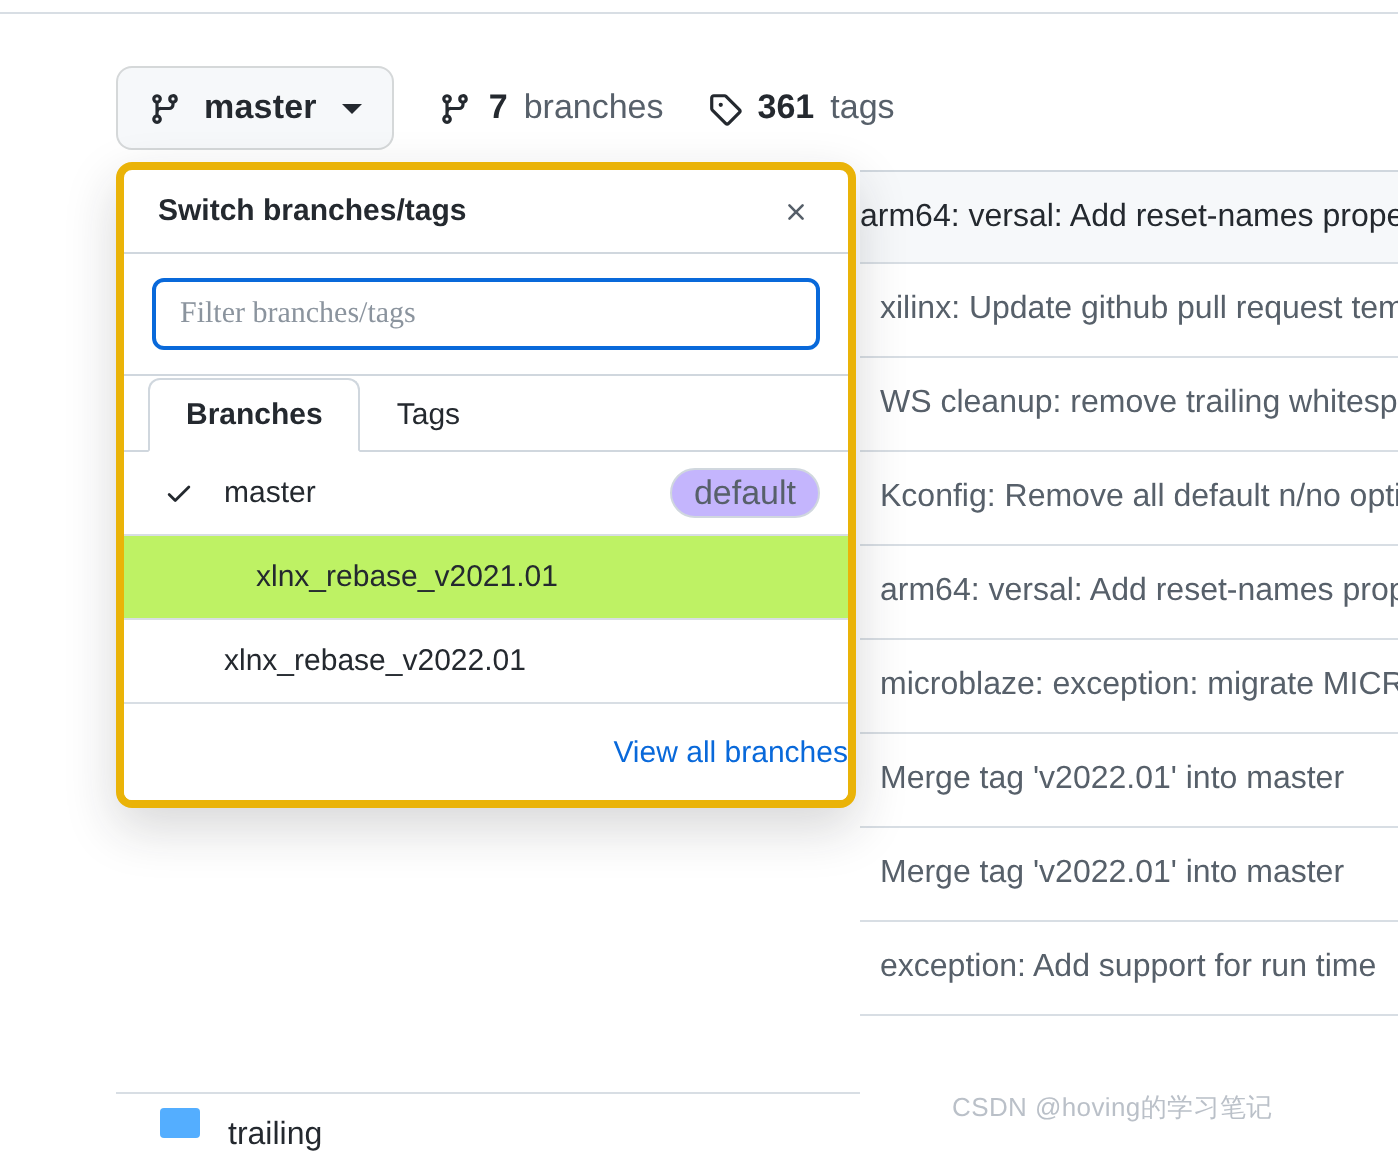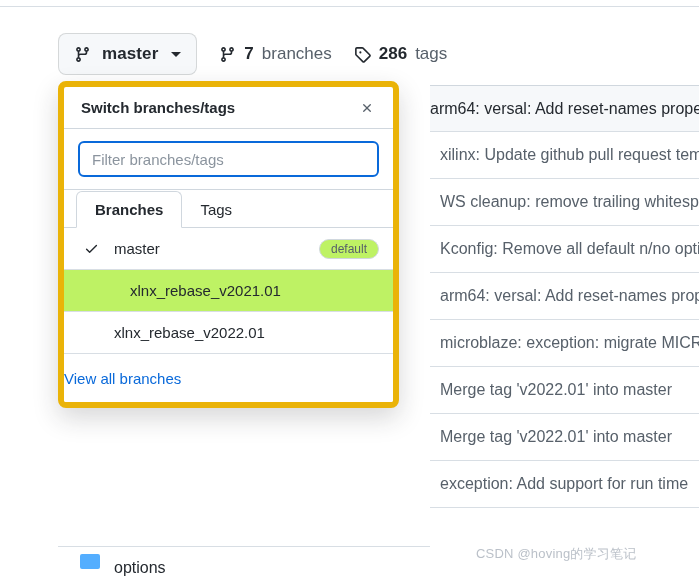--- a/index.html
+++ b/index.html
@@ -149,24 +149,24 @@
     color: #24292f;
     position: relative;
     top: 6px;
   }
 
   
   .dropdown {
     position: absolute;
     left: 58px;
     top: 81px;
-    width: 341px;
-    box-sizing: border-box;
-    background: #ffffff;
-    border: 6px solid #eab308;
+    width: 370px;
+    box-sizing: border-box;
+    background: #ffffff;
+    border: 4px solid #eab308;
     border-radius: 8px;
     box-shadow: 0 10px 26px rgba(31,35,40,0.18);
     overflow: hidden;
   }
 
   .dd-header {
     height: 42px;
     display: flex;
     align-items: center;
     justify-content: space-between;
@@ -187,21 +187,21 @@
 
   .dd-filter-wrap {
     padding: 12px 14px 12px 14px;
     border-bottom: 1px solid #d0d7de;
   }
   .dd-filter {
     width: 100%;
     height: 36px;
     box-sizing: border-box;
     padding: 0 12px;
-    font-family: Liberation Sans, sans-serif;
+    font-family: Liberation Serif, serif;
     font-size: 15px;
     color: #24292f;
     background: #ffffff;
     border: 2px solid #0969da;
     border-radius: 6px;
     outline: none;
   }
   .dd-filter::placeholder { color: #8b949e; }
 
   .dd-tabs {
@@ -254,34 +254,34 @@
     color: #24292f;
   }
   .dd-item .check.empty { visibility: hidden; }
   .dd-item .name {
     flex: 1;
     white-space: nowrap;
     overflow: hidden;
   }
   .badge {
     flex: none;
-    font-size: 12px;
+    font-size: 17px;
     color: #57606a;
     border: 1px solid #d0d7de;
     border-radius: 20px;
     padding: 3px 11px;
-    background: #bef264;
+    background: #c4b5fd;
     line-height: 1;
   }
 
   .dd-footer {
     height: 48px;
     display: flex;
     align-items: center;
-    justify-content: flex-start;
+    justify-content: flex-end;
     background: #ffffff;
   }
   .dd-footer a {
     font-size: 15px;
     color: #0969da;
     text-decoration: none;
     cursor: pointer;
   }
 
   
@@ -324,21 +324,21 @@
       <span class="num">7</span>
       <span class="word">branches</span>
     </div>
 
     <div class="stat">
       <span class="icon">
         <svg width="17" height="17" viewBox="0 0 16 16" fill="#24292f" aria-hidden="true">
           <path d="M1 7.775V2.75C1 1.784 1.784 1 2.75 1h5.025c.464 0 .91.184 1.238.513l6.25 6.25a1.75 1.75 0 0 1 0 2.474l-5.026 5.026a1.75 1.75 0 0 1-2.474 0l-6.25-6.25A1.752 1.752 0 0 1 1 7.775Zm1.5 0c0 .066.026.13.073.177l6.25 6.25a.25.25 0 0 0 .354 0l5.025-5.025a.25.25 0 0 0 0-.354l-6.25-6.25a.25.25 0 0 0-.177-.073H2.75a.25.25 0 0 0-.25.25ZM6 5a1 1 0 1 1 0 2 1 1 0 0 1 0-2Z"></path>
         </svg>
       </span>
-      <span class="num">286</span>
+      <span class="num">361</span>
       <span class="word">tags</span>
     </div>
   </div>
 
   <div class="commit-list" id="commit-list">
       <div class="commit-row header-band">
         <span class="msg">arm64: versal: Add reset-names property</span>
       </div>
       <div class="commit-row">
         <span class="msg">xilinx: Update github pull request template</span>
@@ -361,21 +361,21 @@
       <div class="commit-row">
         <span class="msg">Merge tag 'v2022.01' into master</span>
       </div>
       <div class="commit-row">
         <span class="msg">exception: Add support for run time</span>
       </div>
     </div>
 
   <div class="file-row-peek">
     <span class="folder-glyph"></span>
-    <span class="fname">options</span>
+    <span class="fname">trailing</span>
   </div>
 
   <div class="dropdown">
 
     <div class="dd-header">
       <span class="dd-title">Switch branches/tags</span>
       <span class="close-btn">
         <svg width="14" height="14" viewBox="0 0 16 16" fill="#57606a" aria-hidden="true">
           <path d="M3.72 3.72a.75.75 0 0 1 1.06 0L8 6.94l3.22-3.22a.749.749 0 0 1 1.275.326.749.749 0 0 1-.215.734L9.06 8l3.22 3.22a.749.749 0 0 1-.326 1.275.749.749 0 0 1-.734-.215L8 9.06l-3.22 3.22a.751.751 0 0 1-1.042-.018.751.751 0 0 1-.018-1.042L6.94 8 3.72 4.78a.75.75 0 0 1 0-1.06Z"></path>
         </svg>

